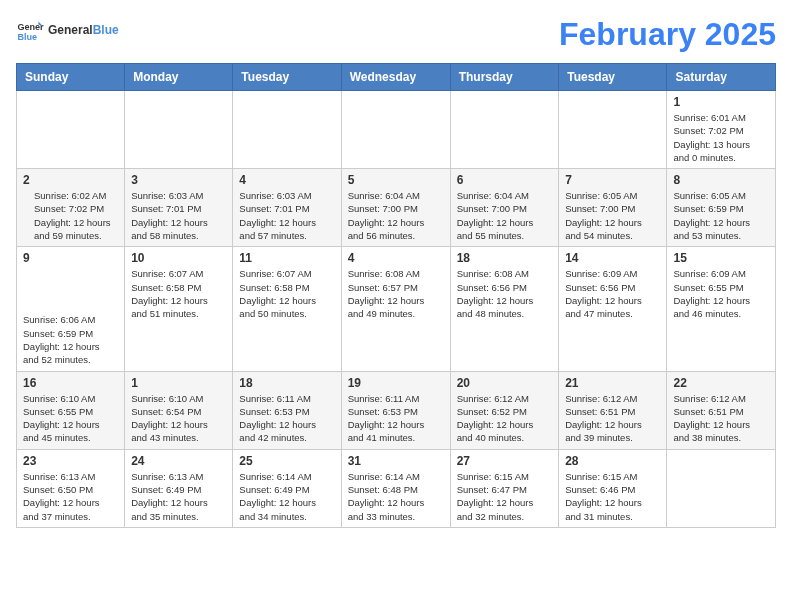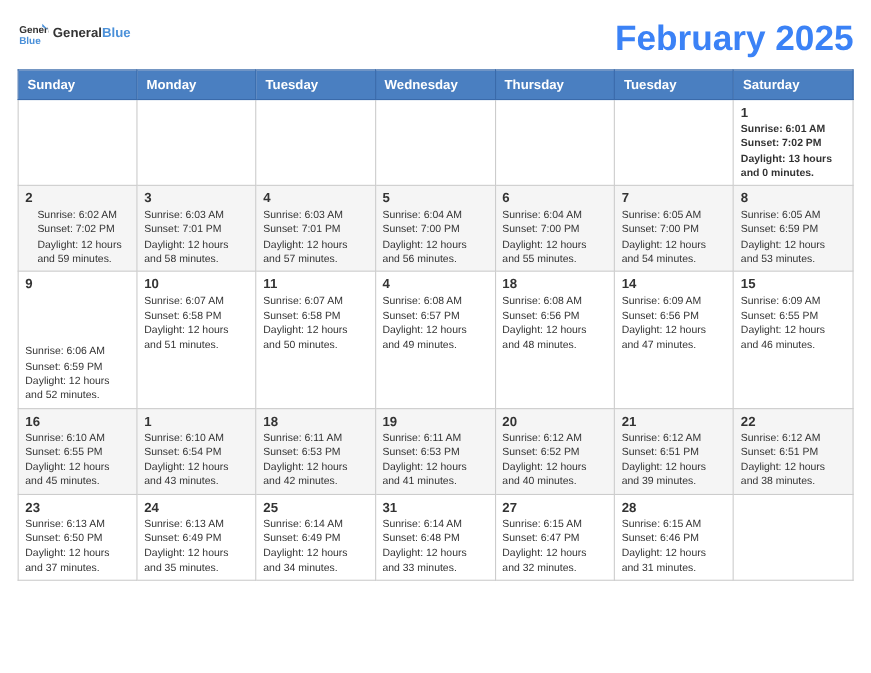--- a/index.html
+++ b/index.html
@@ -116,21 +116,21 @@
   <tbody id="calendar-body">
   <tr>
         <td class="empty-cell"></td>
         <td class="empty-cell"></td>
         <td class="empty-cell"></td>
         <td class="empty-cell"></td>
         <td class="empty-cell"></td>
         <td class="empty-cell"></td>
         <td>
           <span class="day-number">1</span>
-          <div class="day-info" style="white-space: pre-line; font-weight: bold;">Sunrise: 6:01 AM
+          <div class="day-info" style="white-space: pre-line;">Sunrise: 6:01 AM
 Sunset: 7:02 PM
 Daylight: 13 hours
 and 0 minutes.</div>
         </td>
       </tr>
       <tr>
         <td>
           <span class="day-number">2</span>
           <div class="day-info" style="white-space: pre-line; margin-left: 11px;">Sunrise: 6:02 AM
 Sunset: 7:02 PM

